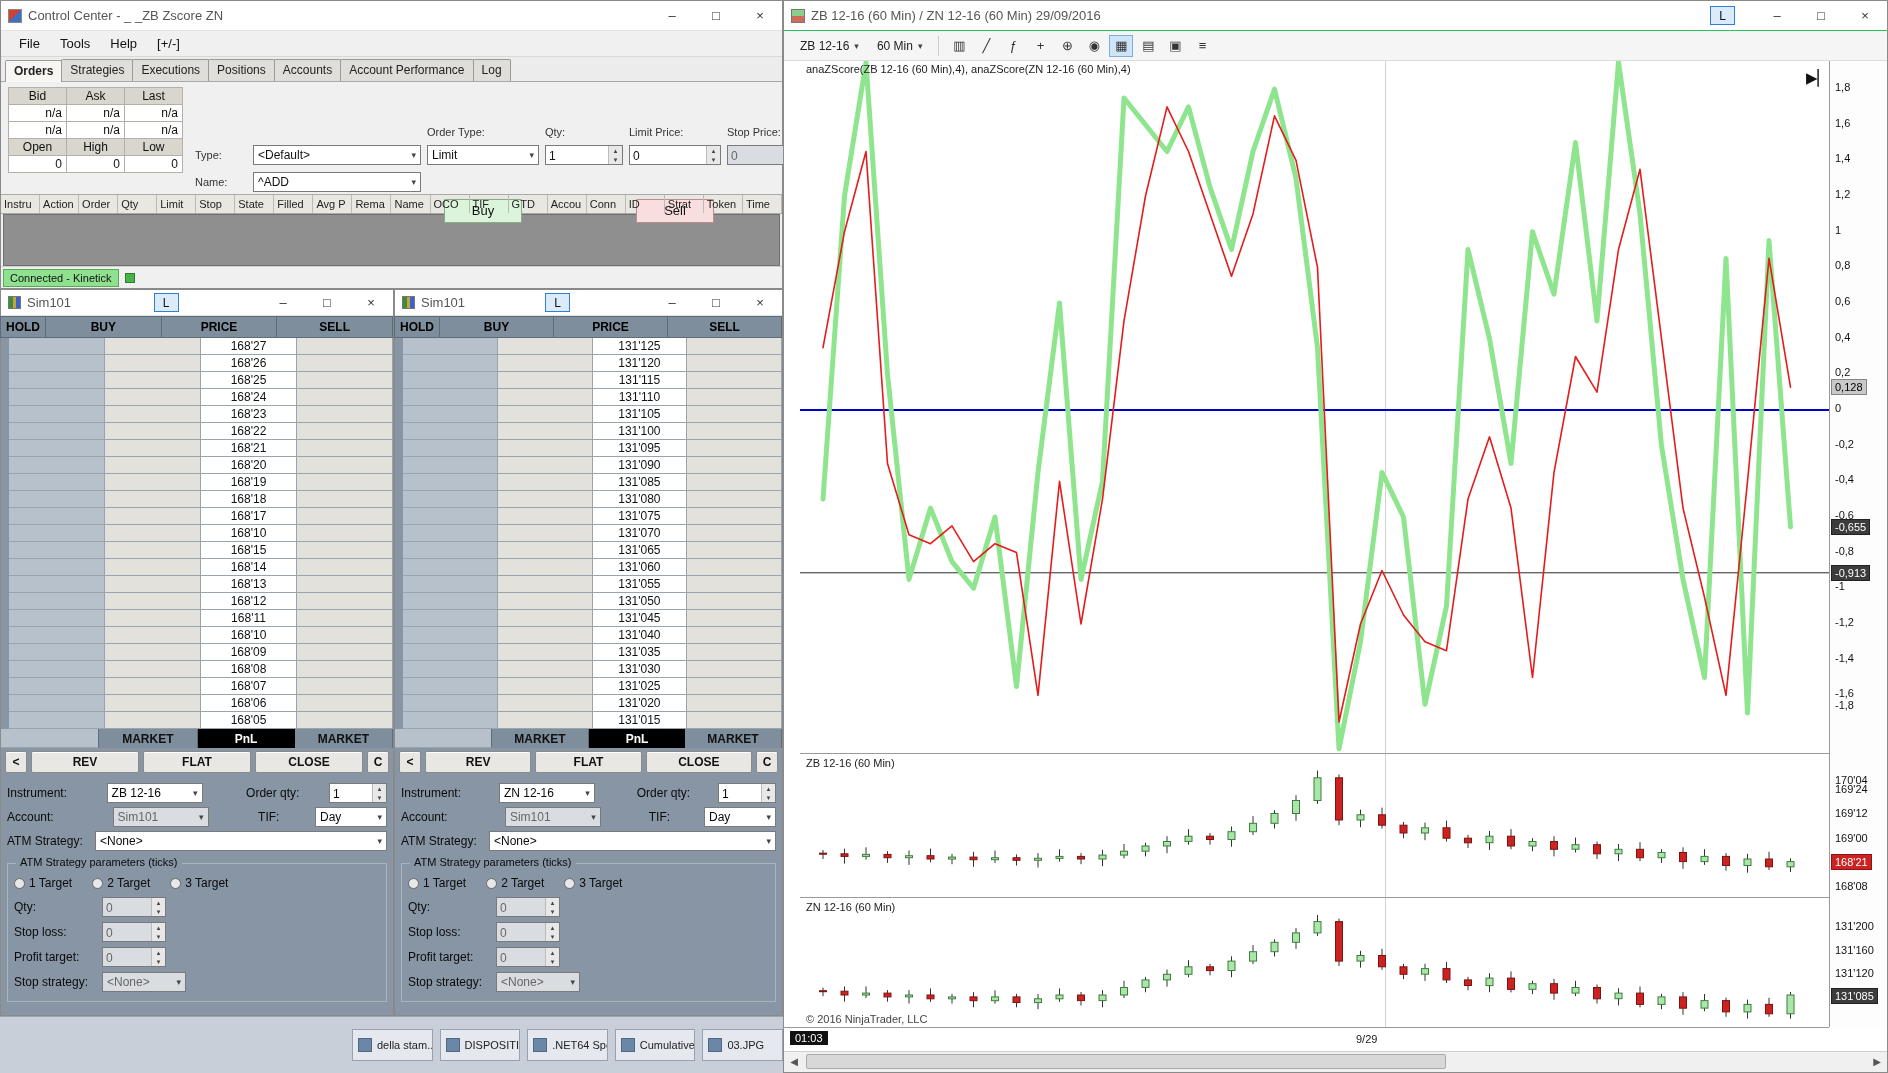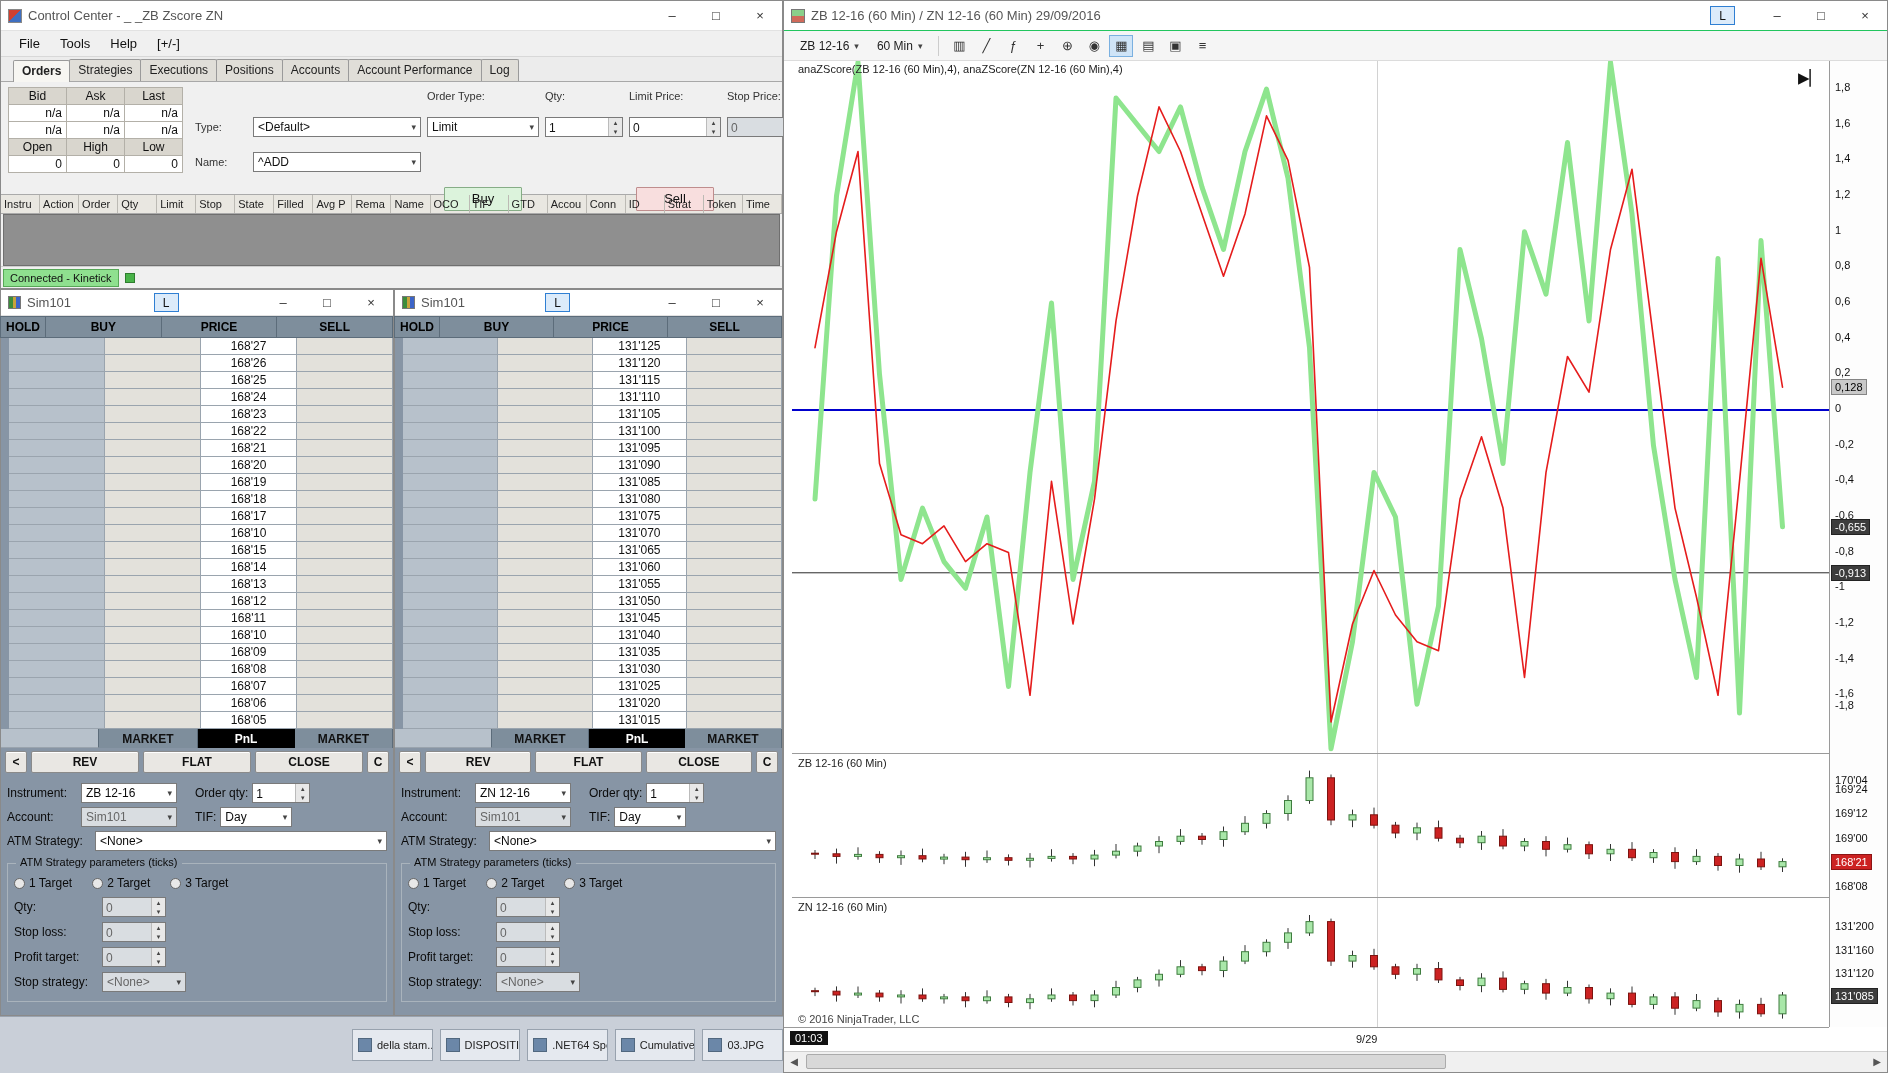--- a/index.html
+++ b/index.html
@@ -17,29 +17,29 @@
   .winbtn { width:44px; height:100%; display:flex; align-items:center; justify-content:center; font-size:13px; color:#333; }
   .lbox { min-width:25px; height:19px; border:1px solid #2f7fd3; background:#dcebfa; font-size:12px; display:flex; align-items:center; justify-content:center; color:#111; padding:0 3px; }
   .app-icon-cc { width:14px; height:14px; flex:none; background:linear-gradient(135deg,#d04030 50%,#3f6fc0 50%); border:1px solid #888; }
   .app-icon-dom { width:13px; height:13px; flex:none; background:linear-gradient(90deg,#3c8c3c 33%,#c8a23c 33% 66%,#3c64c8 66%); border:1px solid #777; }
   .app-icon-chart { width:14px; height:14px; flex:none; background:linear-gradient(180deg,#8ad08a 50%,#d06a5a 50%); border:1px solid #777; }
 
   
   #cc { left:0; top:0; width:783px; height:289px; }
   .menubar { height:26px; display:flex; align-items:center; background:#f0f0f0; border-bottom:1px solid #d8d8d8; padding-left:8px; }
   .menu-item { font-size:13px; padding:3px 10px; color:#111; }
-  .cc-tabs { height:25px; display:flex; align-items:flex-end; padding-left:12px; background:#ececec; border-bottom:1px solid #a8a8a8; }
+  .cc-tabs { height:25px; display:flex; align-items:flex-end; padding-left:4px; background:#ececec; border-bottom:1px solid #a8a8a8; }
   .cc-tab { font-size:12px; padding:3px 8px 4px; border:1px solid #9a9a9a; border-bottom:none; background:#e0ded8; margin-right:-1px; border-radius:2px 2px 0 0; color:#222; white-space:nowrap; }
   .cc-tab.active { background:#f7f6f2; position:relative; top:1px; font-weight:bold; }
   .cc-content { display:flex; height:112px; padding:6px 4px 4px 8px; gap:12px; background:#f0f0f0; }
   .quote-grid { display:grid; grid-template-columns:repeat(3,58px); grid-auto-rows:17px; align-content:start; }
   .qcell { border:1px solid #b3b0a8; margin:-1px 0 0 -1px; font-size:12px; display:flex; align-items:center; }
   .qhead { background:#d9d6ce; justify-content:center; }
   .qval { background:#ffffff; justify-content:flex-end; padding-right:4px; }
-  .oe { flex:1; display:grid; grid-template-columns:52px 168px 112px 78px 92px 92px 88px; grid-template-rows:15px 23px 23px 27px; gap:12px 6px; font-size:12px; align-items:center; }
+  .oe { flex:1; display:grid; grid-template-columns:52px 168px 112px 78px 92px 92px 88px; grid-template-rows:15px 23px 23px 27px; gap:4px 6px; font-size:12px; align-items:center;margin-top:36px; }
   .oe-lab { font-size:11px; color:#333; white-space:nowrap; }
   .select { background:#fff; border:1px solid #7a7a7a; height:20px; display:flex; align-items:center; padding:0 4px; font-size:12px; gap:4px; }
   .select .arr { margin-left:auto; font-size:9px; color:#444; }
   .select.dis { background:#d9dde1; color:#666; }
   .spin { border:1px solid #7a7a7a; background:#fff; height:20px; display:flex; }
   .spin .val { flex:1; padding:3px 3px 0; font-size:12px; }
   .spin.dis { background:#d9dde1; color:#666; }
   .spinbtns { width:14px; display:flex; flex-direction:column; border-left:1px solid #bbb; }
   .sb { flex:1; font-size:7px; line-height:9px; text-align:center; color:#444; background:#e8e8e8; }
   .btn { display:flex; align-items:center; justify-content:center; font-size:13px; border-radius:1px; }
@@ -67,42 +67,42 @@
   .lcell.price { background:#ffffff; }
   .market-row { display:flex; height:19px; }
   .mkt { flex:1; background:#7e8e9c; font-weight:bold; font-size:12px; display:flex; align-items:center; justify-content:center; border-right:1px solid #5c6c7a; }
   .pnl { flex:1; background:#000; color:#fff; font-weight:bold; font-size:12px; display:flex; align-items:center; justify-content:center; }
   .mkt-hold { background:#b7c1cb; border-right:1px solid #5c6c7a; }
   .dom-btnrow { display:flex; gap:4px; padding:3px 4px; height:28px; }
   .dbtn { background:#e9e7e3; border:1px solid #8a8a8a; border-radius:2px; font-size:12px; font-weight:bold; display:flex; align-items:center; justify-content:center; box-shadow:inset 0 1px 0 #fff; }
   .dbtn.narrow { flex:0 0 22px; }
   .dbtn.wide { flex:1; }
   .dom-fields { padding:5px 6px 0; font-size:12px; color:#0a0a0a; }
-  .frow { display:flex; align-items:center; height:24px; gap:4px; }
+  .frow { display:flex; align-items:center; height:24px; gap:4px;justify-content:space-between; }
   .flabel { white-space:nowrap; }
   .groupbox { border:1px solid #a9b3bc; margin-top:10px; padding:10px 6px 8px; position:relative; }
   .groupbox .legend { position:absolute; top:-8px; left:8px; background:#8795a5; padding:0 4px; font-size:11px; }
   .radio-row { display:flex; gap:20px; height:18px; align-items:center; margin-bottom:4px; }
   .radio-opt { display:flex; align-items:center; gap:4px; }
   .radio { width:11px; height:11px; border:1px solid #666; border-radius:50%; background:#e8e8e8; }
   .prow { display:flex; align-items:center; height:22px; margin-top:3px; gap:6px; }
   .prow .flabel { width:82px; }
 
   
   #chart-window { left:783px; top:0; width:1105px; height:1073px; background:#fff; }
   #chart-window .titlebar { border-bottom:1px solid #22c55e; }
   .chart-toolbar { height:30px; background:#f5f5f5; border-bottom:1px solid #dcdcdc; display:flex; align-items:center; padding:0 8px; gap:2px; }
   .tb-select { display:flex; align-items:center; gap:5px; font-size:12px; padding:3px 8px; color:#222; }
   .tb-select .arr { font-size:9px; color:#444; }
   .tb-sep { width:1px; height:20px; background:#ccc; margin:0 6px; }
   .tb-icons { display:flex; gap:3px; }
   .tb-icon { width:24px; height:22px; display:flex; align-items:center; justify-content:center; font-size:13px; color:#333; border:1px solid transparent; }
   .tb-icon.active { background:#cfe4f7; border:1px solid #7ab0e0; }
   .chart-body { position:absolute; top:60px; left:0; width:1103px; height:1011px; background:#fff; }
-  .plot { position:absolute; left:8px; top:0; width:1045px; height:966px; background:#fff; overflow:hidden;padding-left:8px; }
+  .plot { position:absolute; left:16px; top:0; width:1045px; height:966px; background:#fff; overflow:hidden;padding-left:8px; }
   .session-line { position:absolute; left:585px; top:0; width:1px; height:966px; background:#d2d2d2; }
   .panel { position:absolute; left:0; width:1045px; border-bottom:1px solid #9a9a9a; }
   #panel-z  { top:0;    height:693px; }
   #panel-zb { top:694px; height:143px; }
   #panel-zn { top:838px; height:128px; border-bottom:none; }
   .panel svg { position:absolute; left:0; top:0; }
   .panel-label { position:absolute; top:2px; left:6px; font-size:11px; color:#222; z-index:3; }
   .copyright { position:absolute; bottom:2px; left:6px; font-size:11px; color:#444; z-index:3; }
   .goto-end { position:absolute; top:8px; right:16px; font-size:15px; color:#111; z-index:3; }
   .axis { position:absolute; left:1045px; top:0; width:58px; height:966px; background:#fdfdfd; border-left:1px solid #9a9a9a; }

